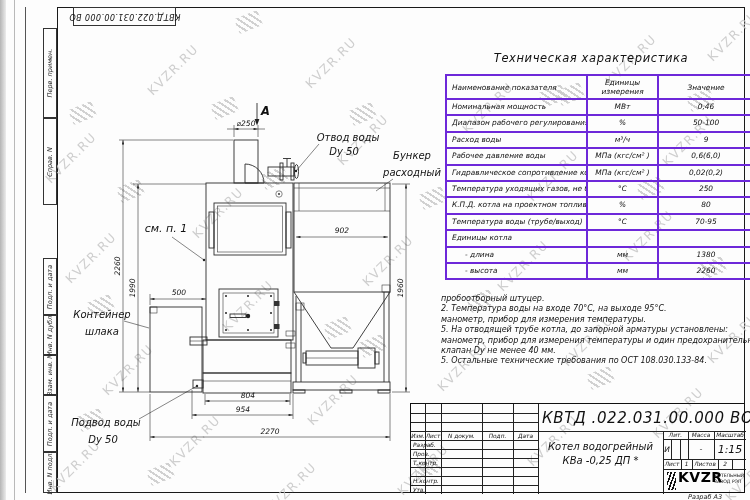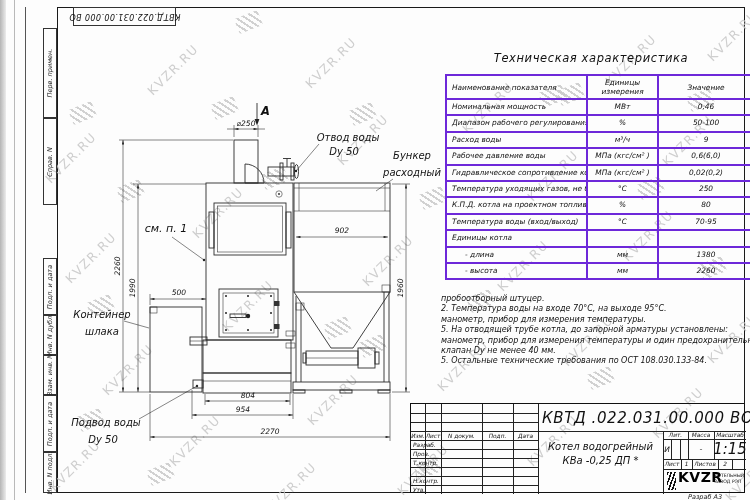--- a/index.html
+++ b/index.html
@@ -359,21 +359,21 @@
             <td class="c-name">Температура уходящих газов, не более</td>
             <td class="c-mid">°С</td>
             <td class="c-mid">250</td>
           </tr>
           <tr>
             <td class="c-name">К.П.Д. котла на проектном топливе</td>
             <td class="c-mid">%</td>
             <td class="c-mid">80</td>
           </tr>
           <tr>
-            <td class="c-name">Температура воды (вход/выход)</td>
+            <td class="c-name">Температура воды (трубе/выход)</td>
             <td class="c-mid">°С</td>
             <td class="c-mid">70-95</td>
           </tr>
           <tr>
             <td class="c-name">Единицы котла</td>
             <td class="c-mid"></td>
             <td class="c-mid"></td>
           </tr>
           <tr>
             <td class="c-name sub">- длина</td>
@@ -445,21 +445,21 @@
     <div class="product">
       <span>Котел водогрейный</span>
       <span>КВа -0,25  ДП *</span>
     </div>
 
     <div class="tbt" style="left:252px;top:27px;width:25px;height:8px">Лит.</div>
     <div class="tbt" style="left:277px;top:27px;width:26px;height:8px">Масса</div>
     <div class="tbt" style="left:303px;top:27px;width:32px;height:8px">Масштаб</div>
     <div class="tbt" style="left:252px;top:35px;width:8px;height:20px;font-size:7.5px">И</div>
     <div class="tbt" style="left:277px;top:35px;width:26px;height:20px;font-size:8px">-</div>
-    <div class="tbt" style="left:303px;top:35px;width:32px;height:20px;font-size:15px">1:15</div>
+    <div class="tbt" style="left:303px;top:35px;width:32px;height:20px;font-size:11px">1:15</div>
 
     <div class="tbt" style="left:252px;top:55px;width:18px;height:10px">Лист</div>
     <div class="tbt" style="left:270px;top:55px;width:11px;height:10px">1</div>
     <div class="tbt" style="left:281px;top:55px;width:26px;height:10px">Листов</div>
     <div class="tbt" style="left:307px;top:55px;width:14px;height:10px">2</div>
 
     <div class="logo-spring"></div>
     <div class="logo-kvzr">KVZR</div>
     <div class="org">
       <div>КОТЕЛЬНЫЙ</div>

